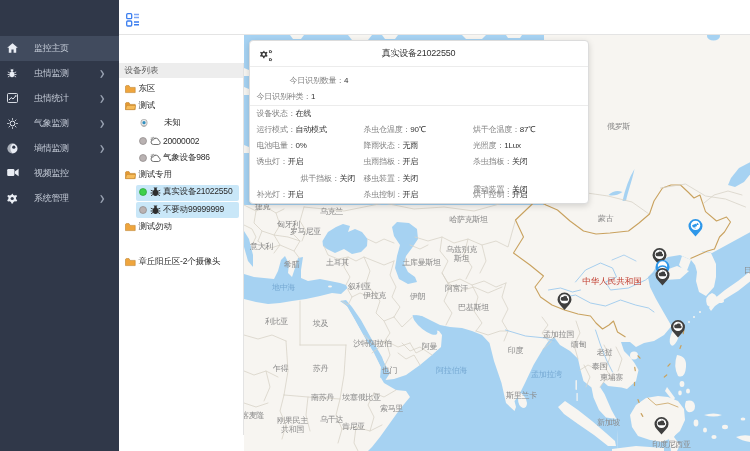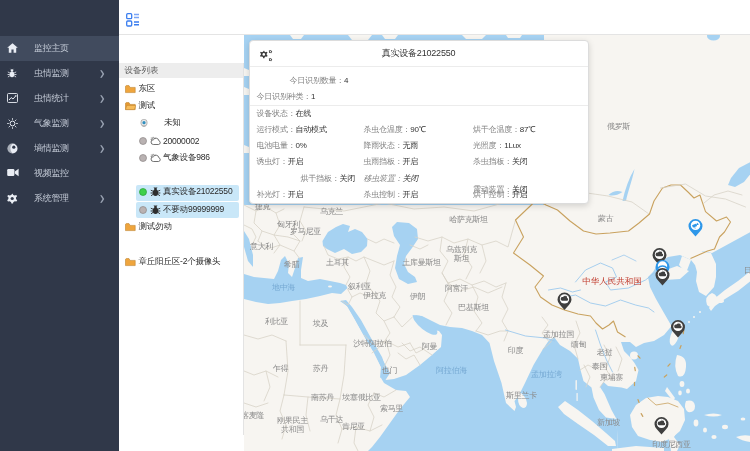--- a/index.html
+++ b/index.html
@@ -361,20 +361,27 @@
         <svg width="8" height="8" viewBox="0 0 8 8" style="left:20px">
           <circle cx="4" cy="4" r="3.5" fill="#b9b2b2" stroke="#8d8787" stroke-width="0.7"></circle>
         </svg>
         <svg width="11" height="9" viewBox="0 0 11 9" style="left:31px">
           <circle cx="3.2" cy="2.8" r="1.5" fill="none" stroke="#4e4e4e" stroke-width="0.7"></circle>
           <path d="M3.2,0.2 L3.2,0.9 M0.6,2.8 L1.3,2.8 M1.3,1 L1.8,1.5 M1.3,4.6 L1.8,4.1 M5.1,1 L4.6,1.5" stroke="#4e4e4e" stroke-width="0.6"></path>
           <path d="M3.4,8 L8.6,8 A1.9,1.9 0 0 0 8.9,4.3 A2.9,2.9 0 0 0 3.5,3.2 A2.4,2.4 0 0 0 3.4,8 Z" fill="#fff" stroke="#4e4e4e" stroke-width="0.8"></path>
         </svg>
         <span class="t" style="left:44.5px">气象设备986</span>
       </div>
+    <div class="tr" style="top:103.5px">
+        <svg width="11" height="10" viewBox="0 0 11 10" style="left:6px">
+          <path d="M0.5,2.2 L0.5,8.6 L10.2,8.6 L10.2,3.4 L5,3.4 L4,1.6 L1.2,1.6 Z" fill="#e69a33" stroke="#c08430" stroke-width="0.6"></path>
+          <path d="M1.8,4.4 L10.8,4.4 L9.4,8.6 L0.5,8.6 Z" fill="#f7bc5a" stroke="#c08430" stroke-width="0.5"></path>
+        </svg>
+        <span class="t" style="left:20px">测试专用</span>
+      </div>
     <div class="tr" style="top:120.8px">
         <div class="hl"></div>
         <svg width="8" height="8" viewBox="0 0 8 8" style="left:20px">
           <circle cx="4" cy="4" r="3.5" fill="#3fd04a" stroke="#28a136" stroke-width="0.7"></circle>
         </svg>
         <svg width="11" height="10" viewBox="0 0 11 10" style="left:31px">
           <g fill="#2e2e2e" stroke="#2e2e2e">
 <ellipse cx="5.5" cy="5.8" rx="2.7" ry="3.2" stroke="none"></ellipse>
             <circle cx="5.5" cy="1.9" r="1.4" stroke="none"></circle>
 <path d="M4.6,0.9 L3.8,0.1 M6.4,0.9 L7.2,0.1" stroke-width="0.7"></path>
@@ -431,20 +438,20 @@
     <div class="row" style="left:7px;top:82.8px;">运行模式：<b>自动模式</b></div>
     <div class="row" style="left:114px;top:82.8px;">杀虫仓温度：<b>90℃</b></div>
     <div class="row" style="left:223.5px;top:82.8px;text-align:center;">烘干仓温度：<b>87℃</b></div>
     <div class="row" style="left:7px;top:99.1px;">电池电量：<b>0%</b></div>
     <div class="row" style="left:114px;top:99.1px;">降雨状态：<b>无雨</b></div>
     <div class="row" style="left:223.5px;top:99.1px;text-align:center;">光照度：<b>1Lux</b></div>
     <div class="row" style="left:7px;top:115.4px;">诱虫灯：<b>开启</b></div>
     <div class="row" style="left:114px;top:115.4px;">虫雨挡板：<b>开启</b></div>
     <div class="row" style="left:223.5px;top:115.4px;">杀虫挡板：<b>关闭</b></div>
     <div class="row" style="left:7px;top:131.7px;margin-left:44px;">烘干挡板：<b>关闭</b></div>
-    <div class="row" style="left:114px;top:131.7px;font-style:italic;">移虫装置：<b>关闭</b></div>
+    <div class="row" style="left:114px;top:131.7px;">移虫装置：<b>关闭</b></div>
     <div class="row" style="left:223.5px;top:143px;font-family:Liberation Mono, monospace;">震动装置：<b>关闭</b></div>
     <div class="row" style="left:7px;top:148px;">补光灯：<b>开启</b></div>
     <div class="row" style="left:114px;top:148px;">杀虫控制：<b>开启</b></div>
     <div class="row" style="left:223.5px;top:148px;">烘干控制：<b>开启</b></div>
   </div>
 
 </div>
 
 </body></html>

